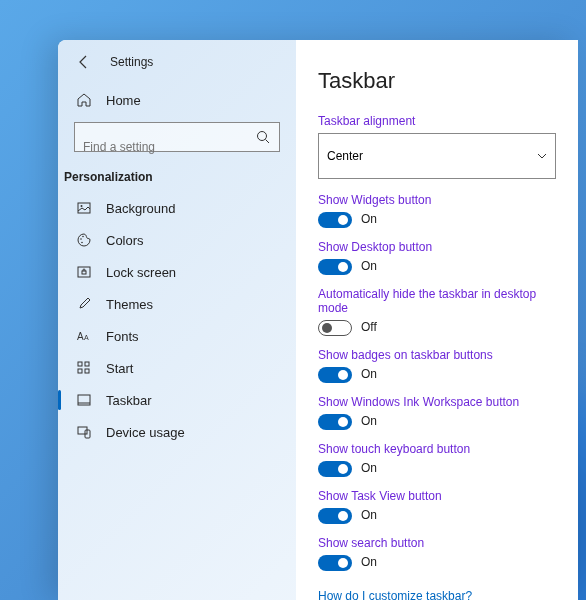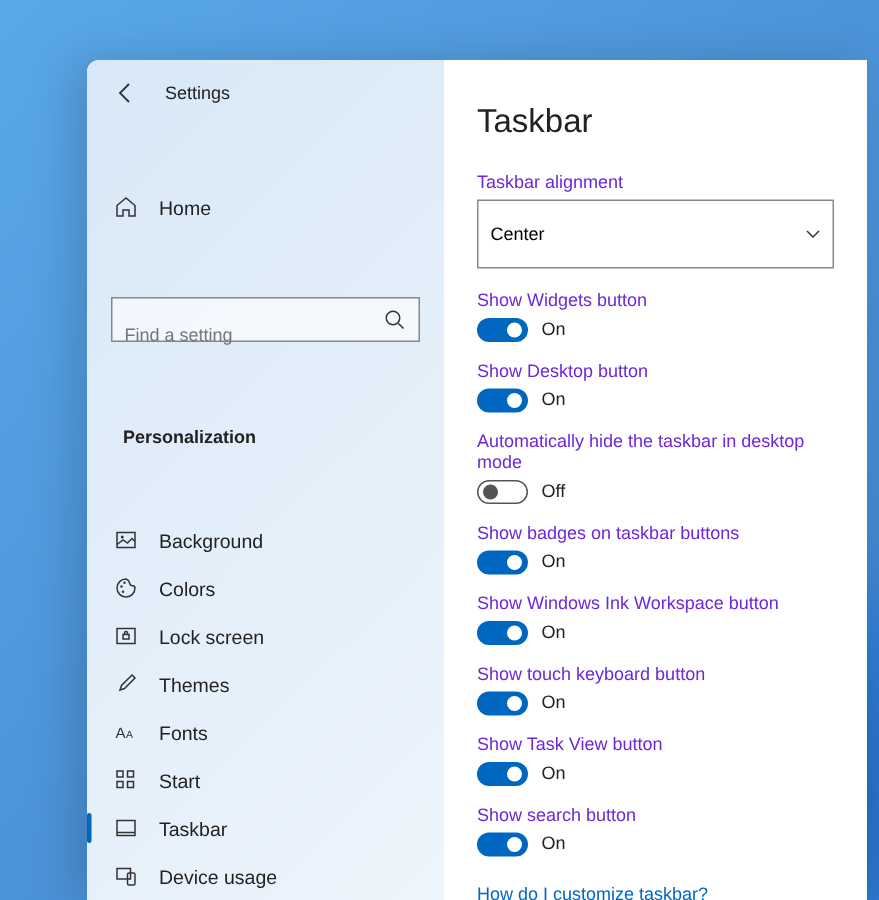--- a/index.html
+++ b/index.html
@@ -1,28 +1,28 @@
 <!DOCTYPE html>
 <html><head>
 <meta charset="utf-8">
 <style>
 * { margin: 0; padding: 0; box-sizing: border-box; font-family: 'Segoe UI', Tahoma, sans-serif; }
 body { width: 586px; height: 600px; overflow: hidden; position: relative; background: linear-gradient(135deg, #5aa8e8 0%, #3d7fc9 100%); }
 .bg-swirl { position: absolute; right: -80px; bottom: -80px; width: 300px; height: 300px; background: radial-gradient(circle, #1b5fb0 0%, #2e7dd4 60%, transparent 100%); border-radius: 50%; filter: blur(20px); }
 .window { position: absolute; left: 58px; top: 40px; width: 520px; height: 560px; background: #fff; border-radius: 8px 0 0 0; box-shadow: -10px 0 30px rgba(0,0,0,0.15); display: flex; overflow: hidden; }
-.sidebar { width: 238px; background: rgba(255,255,255,0.55); backdrop-filter: blur(30px); background-image: linear-gradient(135deg, rgba(179,210,240,0.5), rgba(220,235,250,0.5)); padding: 14px 0 0 0; display: flex; flex-direction: column; justify-content: space-between; }
+.sidebar { width: 238px; background: rgba(255,255,255,0.55); backdrop-filter: blur(30px); background-image: linear-gradient(135deg, rgba(179,210,240,0.5), rgba(220,235,250,0.5)); padding: 14px 0 0 0; display: flex; flex-direction: column; }
 .header { display: flex; align-items: center; padding: 0 18px 14px; gap: 18px; }
 .back-btn { width: 16px; height: 16px; display:flex; align-items:center; justify-content:center; cursor: pointer; color:#333; }
 .header-title { font-size: 12px; color: #222; }
 .nav-item, .home-item { display: flex; align-items: center; gap: 14px; padding: 8px 18px; font-size: 13px; color: #222; cursor: pointer; position: relative; }
 .nav-item.active::before { content:''; position:absolute; left:0; top:6px; bottom:6px; width:3px; background:#0067c0; border-radius:2px; }
 .icon { width: 16px; height: 16px; display:inline-flex; align-items:center; justify-content:center; color:#333; flex-shrink:0; }
 .search-box { margin: 6px 16px 12px; display: flex; align-items: center; border: 1px solid #888; background: rgba(255,255,255,0.6); height: 30px; padding: 0 8px; }
 .search-box input { flex:1; border:none; background:transparent; outline:none; font-size: 12px; color:#666;margin-top:19px; }
-.section-title { font-size: 12px; font-weight: 600; padding: 6px 24px 8px; color:#222; }
+.section-title { font-size: 12px; font-weight: 600; padding: 6px 6px 8px; color:#222; }
 .main { flex: 1; background: #fff; padding: 28px 22px 10px; overflow-y: auto; }
 .page-title { font-size: 22px; font-weight: 400; margin-bottom: 20px; color:#222; }
 .setting-label { font-size: 12px; color: #6d28d9; margin-bottom: 5px; }
 .dropdown { width: 100%; border: 1px solid #888; height: 46px; display: flex; align-items: center; justify-content: space-between; padding: 0 8px; font-size: 12px; margin-bottom: 14px; cursor: pointer; }
 .setting-row { margin-bottom: 12px; }
 .toggle-line { display: flex; align-items: flex-start; gap: 9px; margin-top: 4px; }
 .toggle { width: 34px; height: 16px; border-radius: 10px; position: relative; cursor: pointer; }
 .toggle.on { background: #0067c0; }
 .toggle.off { background: #fff; border: 1px solid #555; }
 .toggle .knob { position: absolute; width: 10px; height: 10px; border-radius: 50%; top: 3px; }

